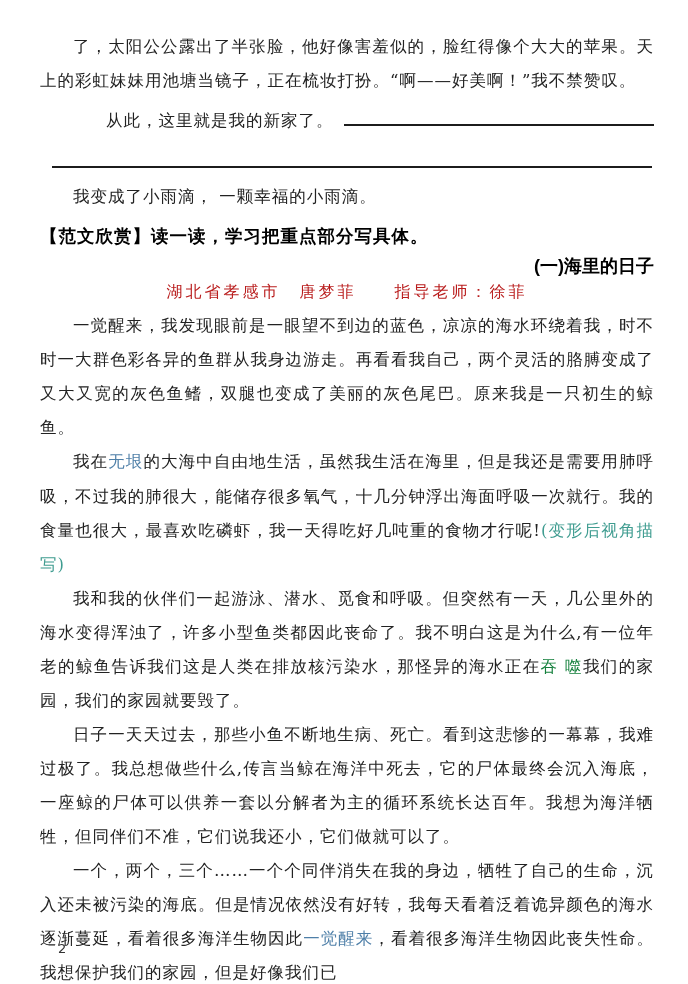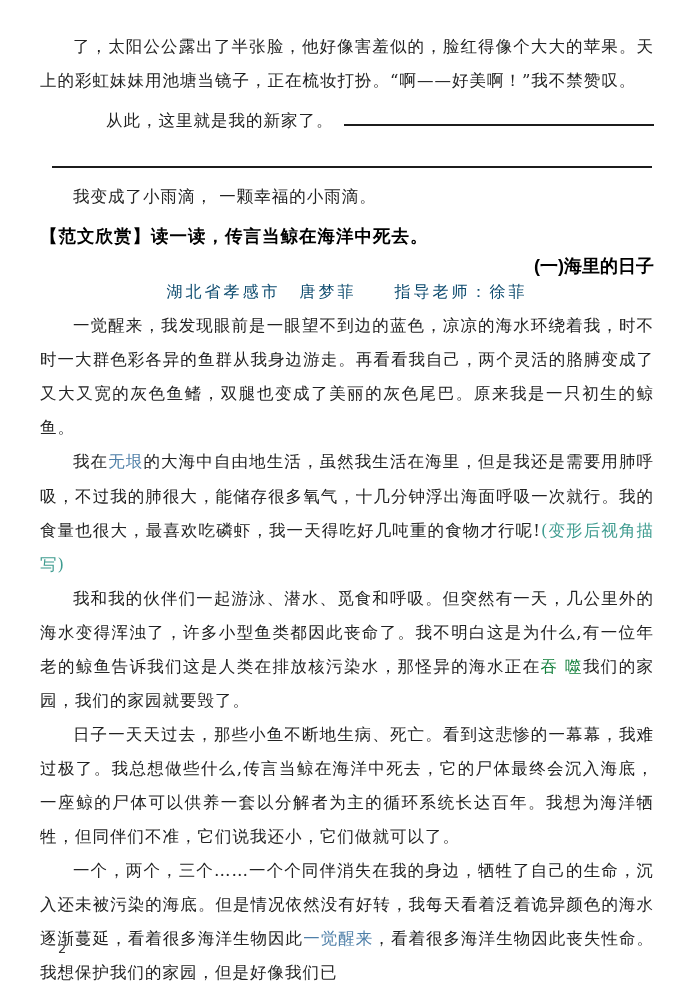--- a/index.html
+++ b/index.html
@@ -59,21 +59,21 @@
     font-size: 18px;
     color: #000;
     text-align: right;
     margin: 6px 0 2px 0;
   }
   .essay-byline {
     text-align: center;
     font-size: 16px;
     letter-spacing: 3px;
     margin: 4px 0 6px 0;
-    color: #0c4a6e;
+    color: #b91c1c;
   }
   .page-number {
     position: absolute;
     left: 58px; bottom: 28px;
     font-size: 13px;
     color: #333;
     font-family: "DejaVu Sans", sans-serif;
   }
 </style>
 </head>
@@ -91,21 +91,21 @@
     </div>
 
     <div class="rule-row">
       <div class="rule-line"></div>
     </div>
 
 
     <p class="indent-1">我变成了小雨滴， 一颗幸福的小雨滴。</p>
   </div>
 
-  <div class="section-header">【范文欣赏】读一读，传言当鲸在海洋中死去。</div>
+  <div class="section-header">【范文欣赏】读一读，学习把重点部分写具体。</div>
 
   <div class="essay-title">(一)海里的日子</div>
 
   <div class="essay-byline">湖北省孝感市　唐梦菲　　指导老师：徐菲</div>
 
   <div class="bodytext">
       <p class="para"><span>一觉醒来，我发现眼前是一眼望不到边的蓝色，凉凉的海水环绕着我，时不时一大群色彩各异的鱼群从我身边游走。再看看我自己，两个灵活的胳膊变成了又大又宽的灰色鱼鳍，双腿也变成了美丽的灰色尾巴。原来我是一只初生的鲸鱼。</span></p>
       <p class="para"><span>我在</span><span style="color: rgb(78, 127, 168); font-family: Liberation Mono, monospace;">无垠</span><span>的大海中自由地生活，虽然我生活在海里，但是我还是需要用肺呼吸，不过我的肺很大，能储存很多氧气，十几分钟浮出海面呼吸一次就行。我的食量也很大，最喜欢吃磷虾，我一天得吃好几吨重的食物才行呢!</span><span style="color: rgb(63, 156, 144);">(变形后视角描写)</span></p>
       <p class="para"><span>我和我的伙伴们一起游泳、潜水、觅食和呼吸。但突然有一天，几公里外的海水变得浑浊了，许多小型鱼类都因此丧命了。我不明白这是为什么,有一位年老的鲸鱼告诉我们这是人类在排放核污染水，那怪异的海水正在</span><span style="color: #15803d;">吞 噬</span><span>我们的家园，我们的家园就要毁了。</span></p>
       <p class="para"><span>日子一天天过去，那些小鱼不断地生病、死亡。看到这悲惨的一幕幕，我难过极了。我总想做些什么,传言当鲸在海洋中死去，它的尸体最终会沉入海底，　一座鲸的尸体可以供养一套以分解者为主的循环系统长达百年。我想为海洋牺牲，但同伴们不准，它们说我还小，它们做就可以了。</span></p>

